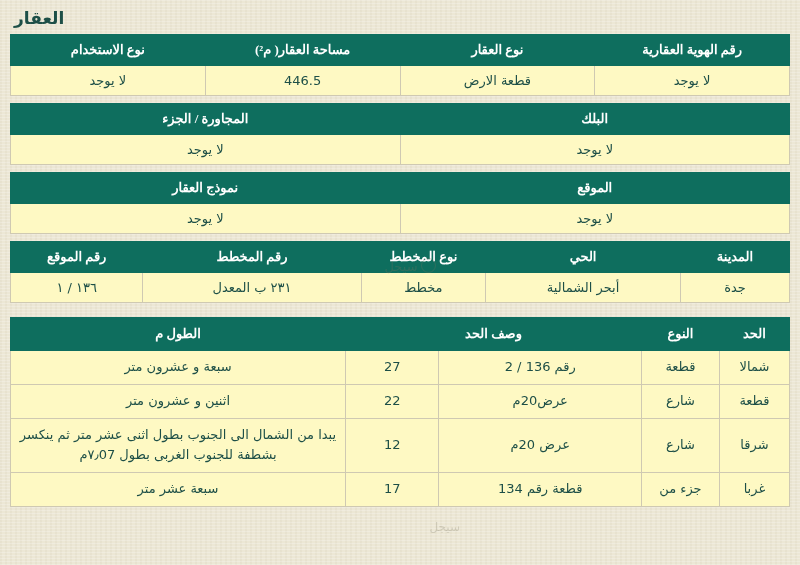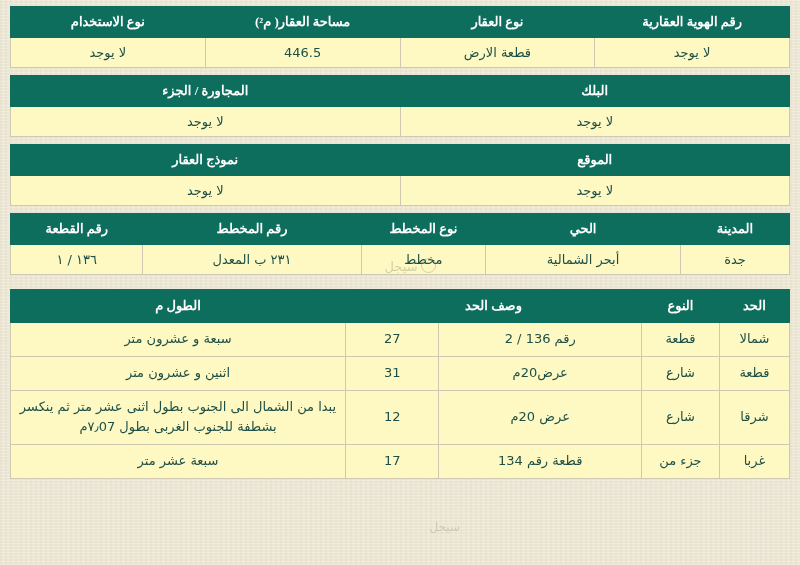--- a/index.html
+++ b/index.html
@@ -117,20 +117,21 @@
     padding: 6px 10px;
   }
 </style>
 </head>
 <body>
 
 <div class="paper-texture"></div>
 
 <div class="page">
 
+  <div class="doc-title">العقار</div>
 
   <table class="block">
     <colgroup>
       <col style="width:25%">
         <col style="width:25%">
         <col style="width:25%">
         <col style="width:25%">
     </colgroup>
     <tbody>
       <tr class="hdr">
@@ -195,21 +196,21 @@
         <col style="width:16%">
         <col style="width:28%">
         <col style="width:17%">
     </colgroup>
     <tbody>
       <tr class="hdr">
         <td>المدينة</td>
         <td>الحي</td>
         <td>نوع المخطط</td>
         <td>رقم المخطط</td>
-        <td>رقم القطعة</td>
+        <td>رقم الموقع</td>
       </tr>
       <tr class="val">
         <td>جدة</td>
         <td>أبحر الشمالية</td>
         <td>مخطط</td>
         <td>٢٣١ ب المعدل</td>
         <td>١٣٦ / ١</td>
       </tr>
     </tbody>
   </table>
@@ -235,21 +236,21 @@
         <td>قطعة</td>
         <td>رقم 136 / 2</td>
         <td>27</td>
         <td>سبعة و عشرون متر</td>
       </tr>
 
       <tr class="val">
         <td>قطعة</td>
         <td>شارع</td>
         <td>عرض20م</td>
-        <td>31</td>
+        <td>22</td>
         <td>اثنين و عشرون متر</td>
       </tr>
 
       <tr class="val">
         <td>شرقا</td>
         <td>شارع</td>
         <td>عرض 20م</td>
         <td>12</td>
         <td class="multiline">يبدا من الشمال الى الجنوب بطول اثنى عشر متر ثم ينكسر بشطفة للجنوب الغربى بطول ٧٫07م</td>
       </tr>

